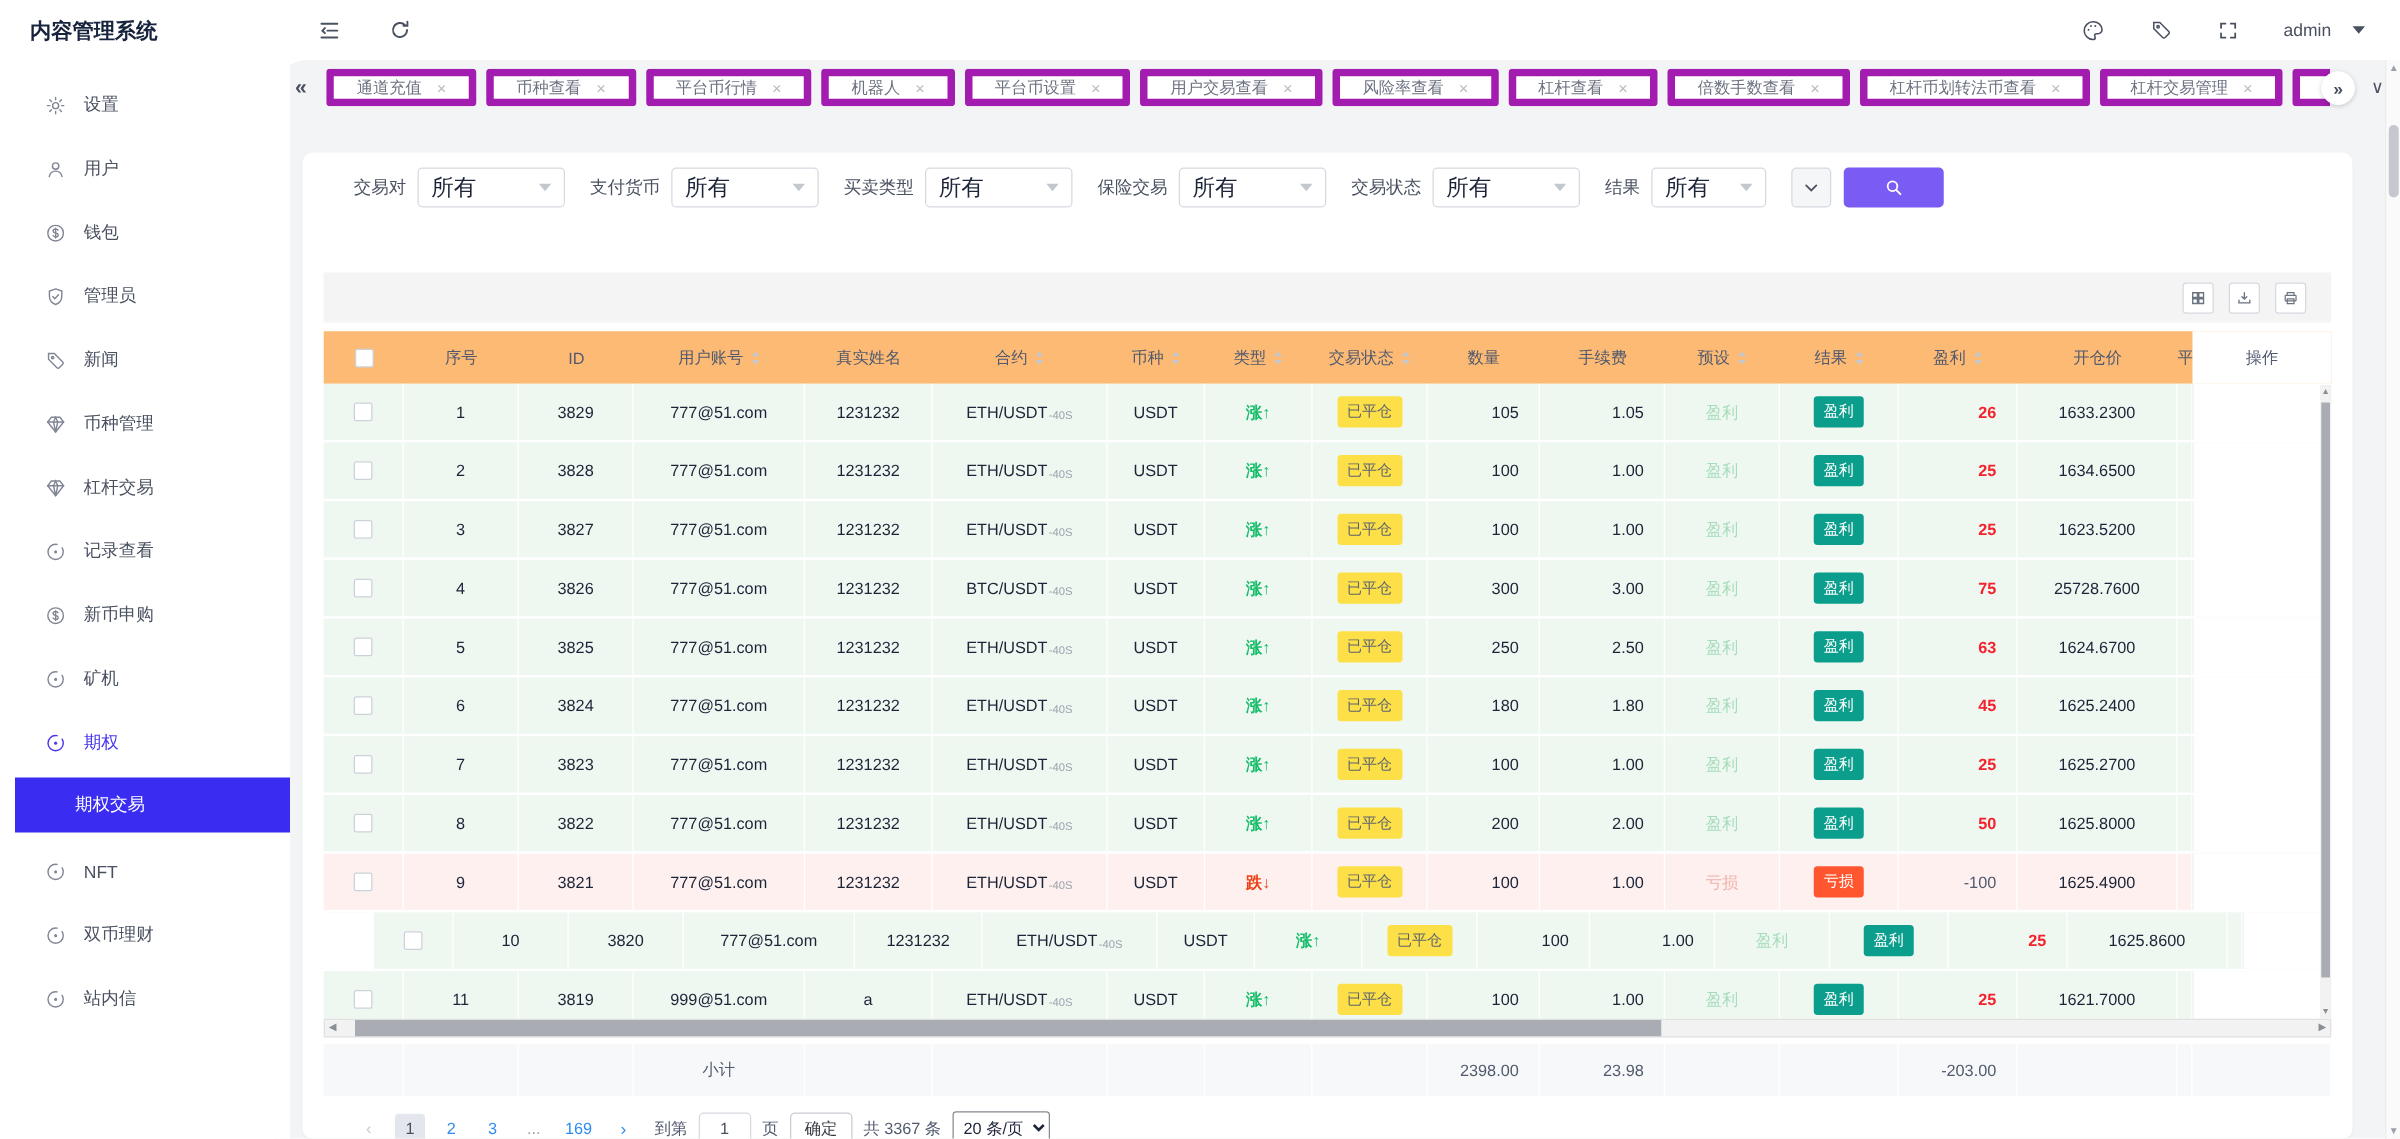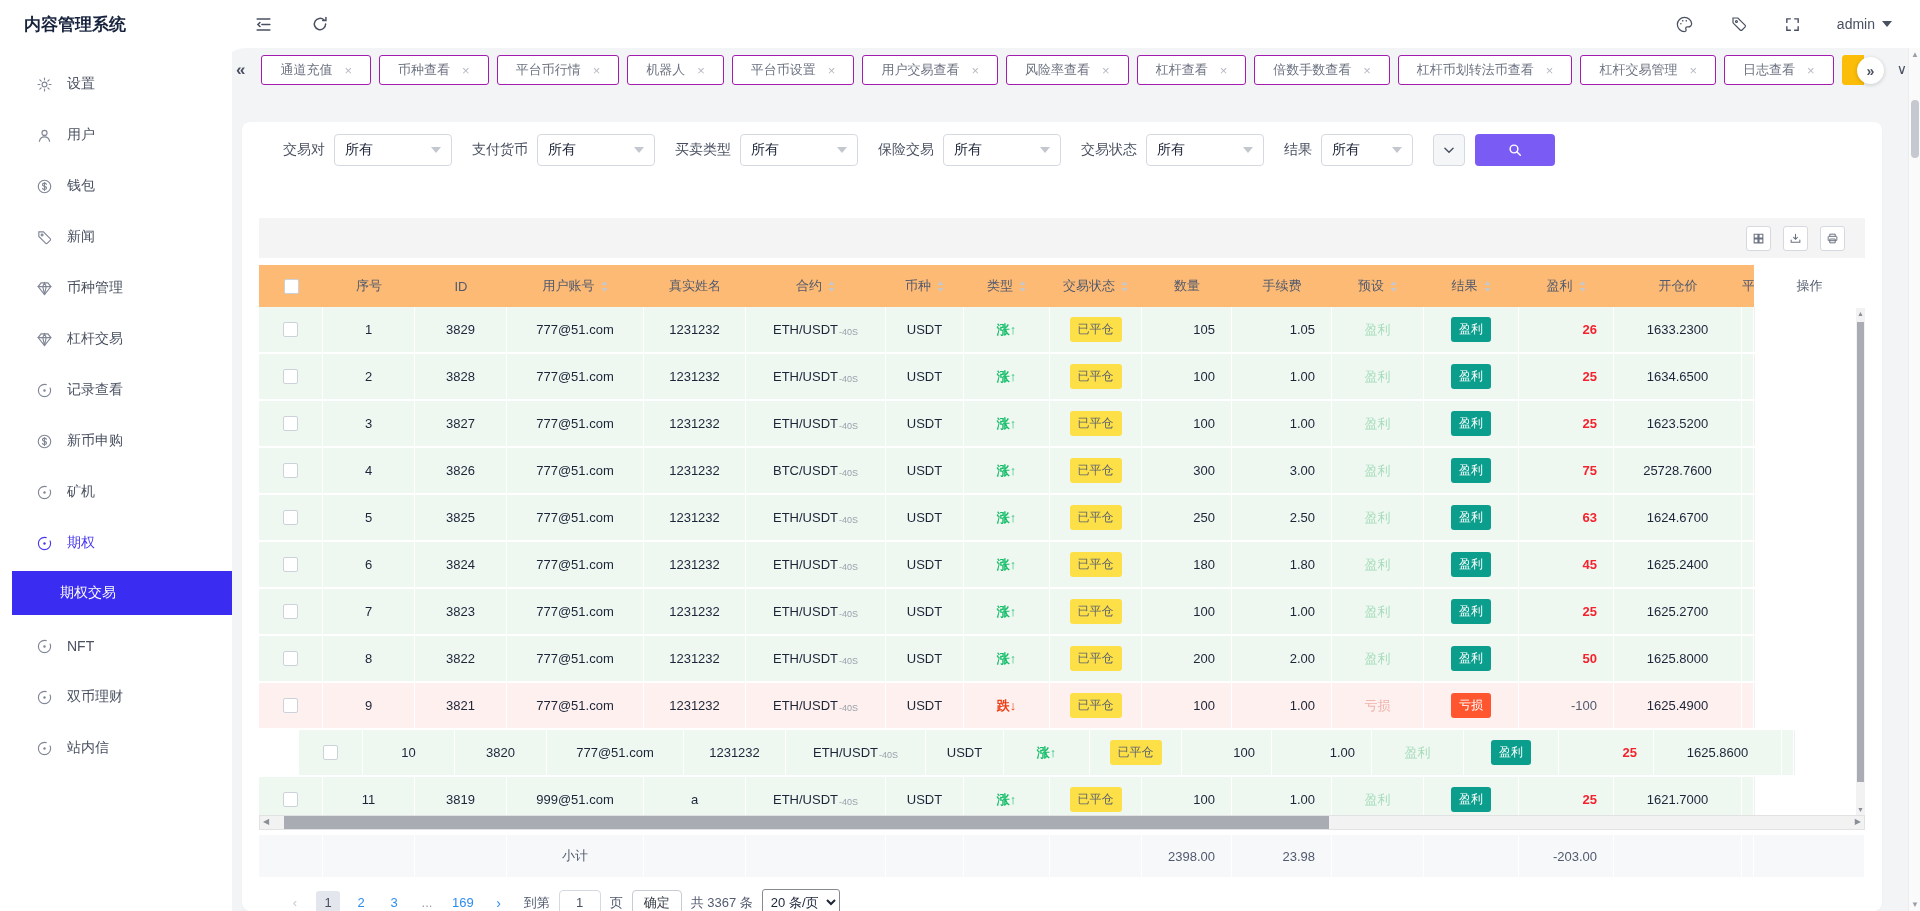--- a/index.html
+++ b/index.html
@@ -8,21 +8,21 @@
   .app { position:relative; width:1920px; height:911px; }
 
   
   .hdr { position:absolute; top:0; left:0; right:0; height:48px; background:#fff;
     display:flex; align-items:center; z-index:30; }
   .logo { width:220px; padding-left:24px; font-size:17px; font-weight:bold; color:#17233d; }
   .hico { color:#495060; display:inline-flex; align-items:center; justify-content:center; cursor:pointer; }
   .hdr .hico svg { stroke:#495060; }
   .hdr-left { display:flex; align-items:center; gap:38px; margin-left:34px; }
   .hdr-right { margin-left:auto; display:flex; align-items:center; gap:36px; padding-right:28px; }
-  .user-wrap { display:flex; align-items:center; gap:7px; font-size:14px; color:#495060; cursor:pointer; }
+  .user-wrap { display:flex; align-items:center; gap:17px; font-size:14px; color:#495060; cursor:pointer; }
   .caret { width:0; height:0; border-left:5px solid transparent; border-right:5px solid transparent;
     border-top:6px solid #495060; display:inline-block; }
 
   
   .side { position:absolute; left:12px; top:48px; bottom:0; width:220px; background:#fff; z-index:20; overflow:hidden; }
   .side nav { padding-top:8px; }
   .side-item { height:46px; margin:5px 18px 5px 24px; display:flex; align-items:center; gap:14px;
     font-size:14px; color:#495060; cursor:pointer; }
   .side-item .s-ico { display:inline-flex; color:#808695; }
   .side-item.parent-active { color:#4636f0; }
@@ -33,40 +33,40 @@
 
   
   .main { position:absolute; left:220px; top:48px; right:0; bottom:0; background:#f3f4f6;
     border-top-left-radius:26px; z-index:10; }
 
   
   .tabbar { position:relative; height:44px; display:flex; align-items:center; padding-left:16px; }
   .tb-arrow { font-size:17px; color:#495060; font-weight:bold; cursor:pointer; flex:0 0 auto; }
   .tabs-viewport { flex:1; overflow:hidden; display:flex; align-items:center; margin:0 56px 0 16px; }
   .tab { display:flex; align-items:center; height:30px; padding:0 18px; background:#fff;
-    border:1px solid #a21caf; border-radius:3px; margin-right:8px; font-size:13px; color:#6b7280;
+    border:6px solid #a21caf; border-radius:3px; margin-right:8px; font-size:13px; color:#6b7280;
     flex:0 0 auto; cursor:pointer; white-space:nowrap; }
   .tab-x { margin-left:12px; color:#b6bac2; font-size:13px; }
   .tab-active { background:#fbbd08; border-color:#fbbd08; color:#cf4f1f; }
   .tb-more { position:absolute; right:36px; top:9px; width:27px; height:27px; border-radius:50%;
     background:#fff; box-shadow:0 1px 4px rgba(0,0,0,.18); display:flex; align-items:center;
     justify-content:center; font-size:14px; font-weight:bold; color:#495060; cursor:pointer; }
   .tb-down { position:absolute; right:13px; top:13px; font-size:14px; color:#495060; cursor:pointer; }
 
   
   .card { position:relative; margin-left:22px; margin-top:30px; width:1640px; height:789px;
     background:#fff; border-radius:8px; box-shadow:0 1px 2px rgba(0,0,0,.04); overflow:hidden; }
 
   
   .filters { display:flex; align-items:center; padding:12px 0 12px 41px; }
   .f-label { font-size:14px; color:#495060; margin-right:9px; white-space:nowrap; }
   .f-select { width:118px; height:32px; border:1px solid #d5d9e0; border-radius:4px; background:#fff;
     display:flex; align-items:center; padding:0 10px; margin-right:20px; cursor:pointer; }
   .f-select.small { width:92px; }
-  .f-value { font-size:14px; color:#1c2438; flex:1; }
+  .f-value { font-size:18px; color:#1c2438; flex:1; }
   .f-caret { width:0; height:0; border-left:5px solid transparent; border-right:5px solid transparent;
     border-top:6px solid #c3c7ce; }
   .f-expand { width:32px; height:32px; background:#f5f6f8; border:1px solid #d5d9e0; border-radius:4px;
     display:flex; align-items:center; justify-content:center; margin-right:10px; cursor:pointer; }
   .f-search { width:80px; height:32px; background:#7a5cf5; border:none; border-radius:4px;
     display:flex; align-items:center; justify-content:center; cursor:pointer; }
 
   
   .toolbar { margin:40px 17px 0; height:40px; background:#f4f4f5; display:flex; align-items:center;
     justify-content:flex-end; padding-right:20px; gap:12px; }
@@ -202,20 +202,29 @@
             <svg width="17" height="17" viewBox="0 0 24 24" fill="none" stroke="currentColor" stroke-width="1.6" stroke-linecap="round">
               <circle cx="12" cy="12" r="8.8"></circle>
               <path d="M12 6.4v11.2M14.7 8.7c-.5-.9-1.5-1.4-2.7-1.4-1.6 0-2.9.9-2.9 2.2 0 3.1 5.8 1.5 5.8 4.6 0 1.3-1.3 2.2-2.9 2.2-1.4 0-2.4-.6-2.9-1.6"></path>
             </svg>
           </span>
           <span class="s-label">钱包</span>
         </div>
         <div class="side-item">
           <span class="s-ico">
             <svg width="17" height="17" viewBox="0 0 24 24" fill="none" stroke="currentColor" stroke-width="1.6" stroke-linecap="round">
+              <path d="M12 3l7 2.5V11c0 4.7-2.9 8.1-7 9.6C7.9 19.1 5 15.7 5 11V5.5z"></path>
+              <path d="M8.8 11.7l2.3 2.3 4.1-4.3"></path>
+            </svg>
+          </span>
+          <span class="s-label">管理员</span>
+        </div>
+        <div class="side-item">
+          <span class="s-ico">
+            <svg width="17" height="17" viewBox="0 0 24 24" fill="none" stroke="currentColor" stroke-width="1.6" stroke-linecap="round">
               <path d="M4 4h6.5L20 13.5a1.8 1.8 0 0 1 0 2.6l-3.9 3.9a1.8 1.8 0 0 1-2.6 0L4 10.5z"></path>
               <circle cx="8.6" cy="8.6" r="1.3"></circle>
             </svg>
           </span>
           <span class="s-label">新闻</span>
         </div>
         <div class="side-item">
           <span class="s-ico">
             <svg width="17" height="17" viewBox="0 0 24 24" fill="none" stroke="currentColor" stroke-width="1.6" stroke-linecap="round">
               <path d="M7.2 4h9.6L21 9.3 12 20.6 3 9.3z"></path>

